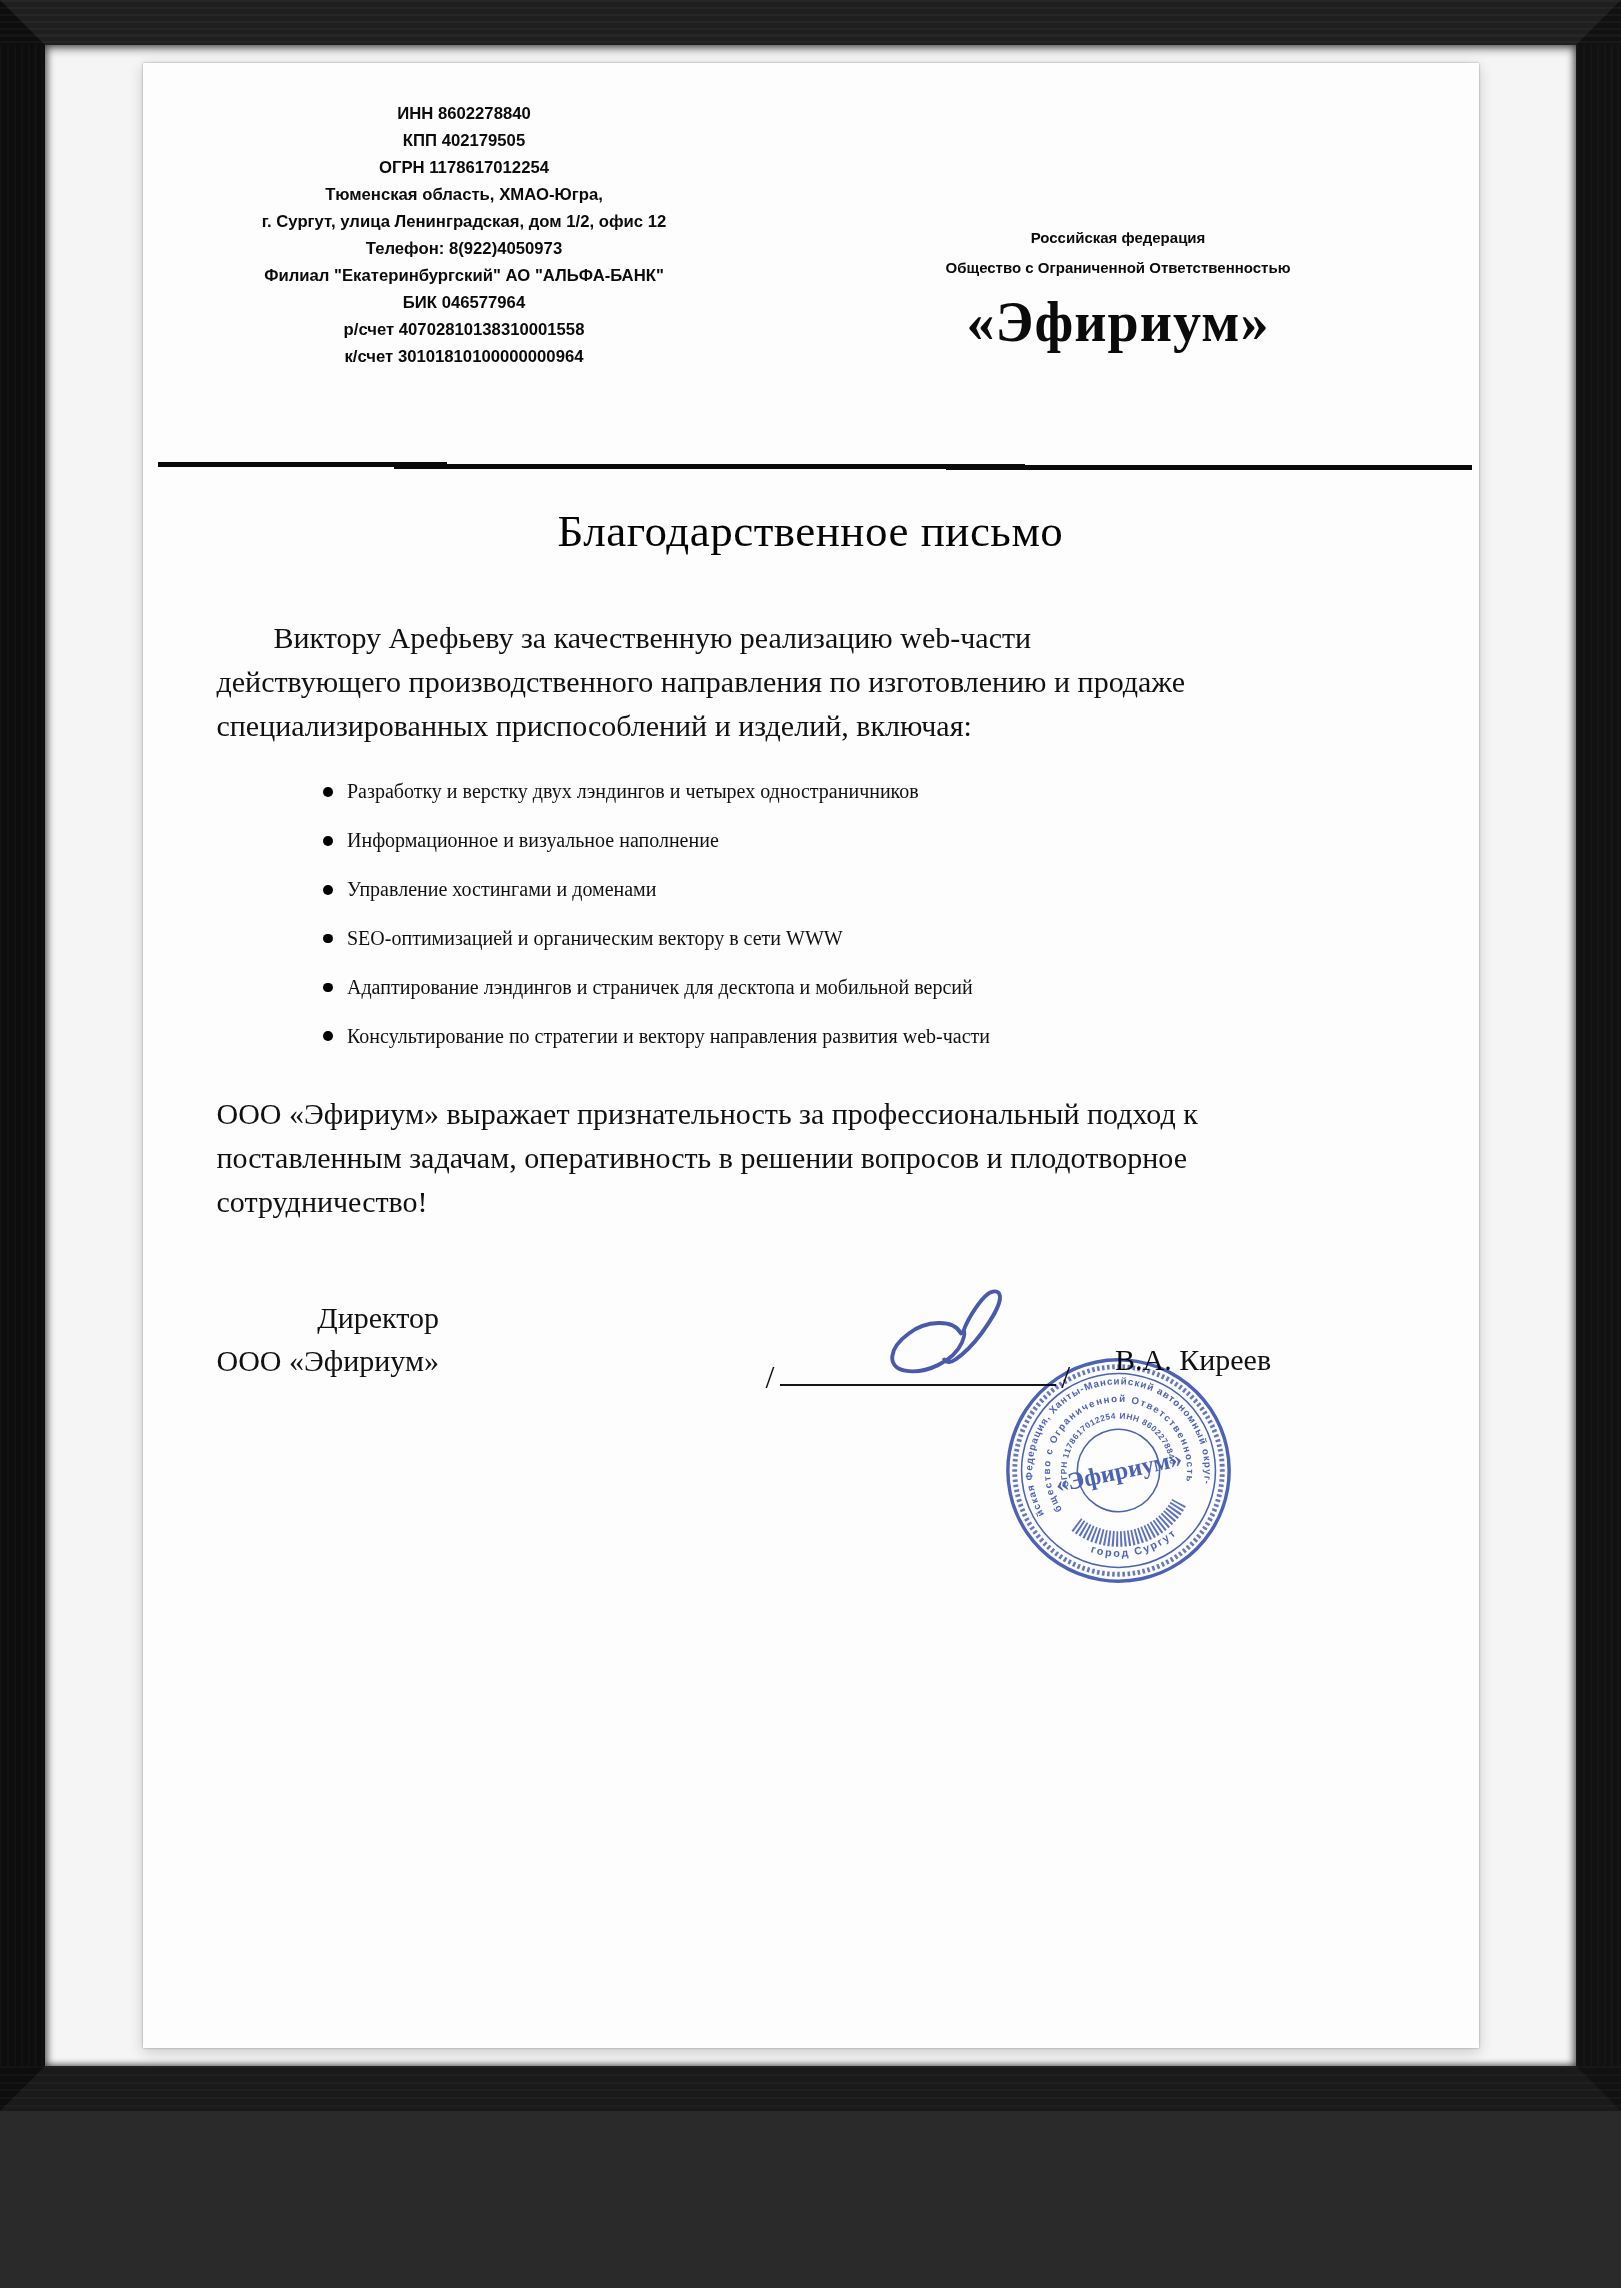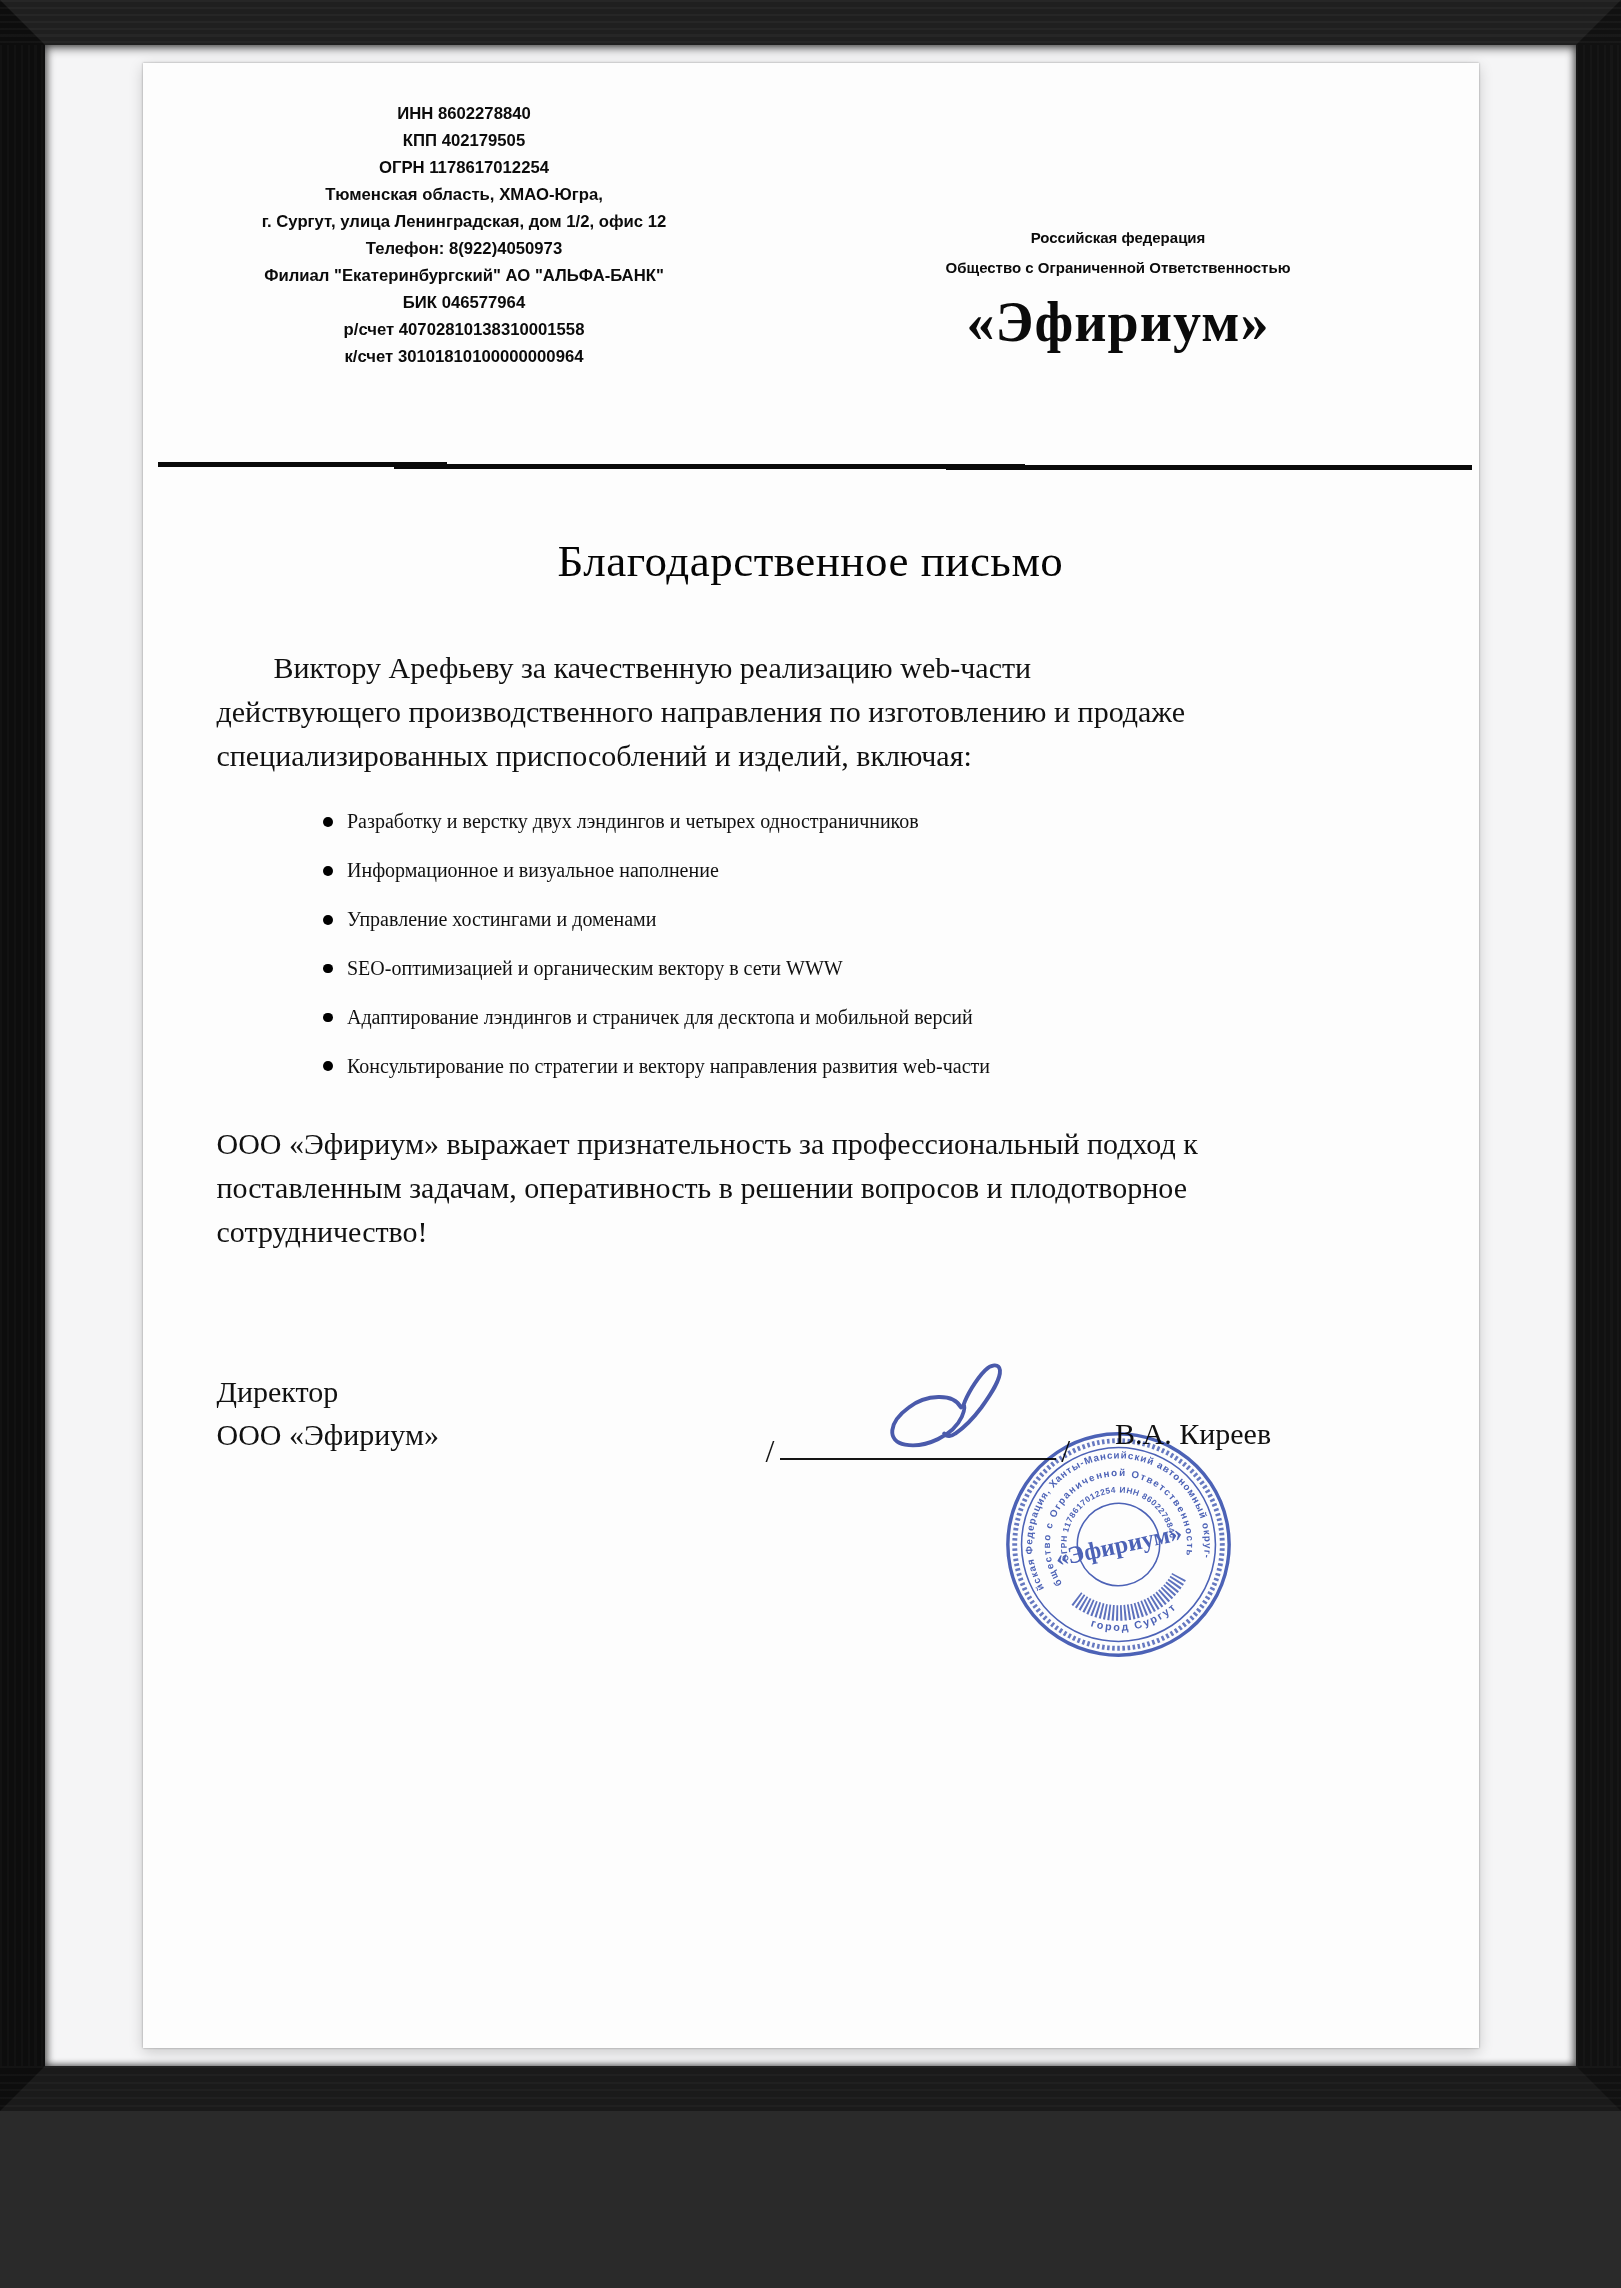--- a/index.html
+++ b/index.html
@@ -44,33 +44,33 @@
             font-size:56px;line-height:63px;margin-top:7.8px;font-weight:bold;letter-spacing:1px;}
 
   
   .divider{position:relative;height:7.8px;margin-top:90px;margin-left:-59px;margin-right:-67px;}
   .divider .seg{position:absolute;background:#0a0a0a;height:4.9px;}
   .divider .s1{left:0;top:0;width:22%;}
   .divider .s2{left:18%;top:2px;width:48%;}
   .divider .s3{right:0;top:2.9px;width:40%;}
 
   
-  h1.title{margin:61px 0 0 0;text-align:center;font-weight:normal;
+  h1.title{margin:31px 0 0 0;text-align:center;font-weight:normal;
            font-size:45px;line-height:61px;letter-spacing:0.5px;color:#050505;}
   .intro{margin:54px 0 0 0;font-size:30px;line-height:44px;
          white-space:pre-line;text-indent:57px;}
   ul.points{margin:21.6px 0 0 0;padding:0 0 0 104px;list-style:none;}
   ul.points li{position:relative;padding-left:26.5px;max-width:985px;
                font-size:20px;line-height:45px;margin-bottom:3.9px;}
   ul.points li::before{content:"";position:absolute;left:2.9px;top:17.6px;
                width:9.8px;height:9.8px;border-radius:50%;background:#000;}
   .closing{margin:33px 0 0 0;font-size:30px;line-height:44px;white-space:pre-line;}
 
   
-  .sig{position:relative;margin-top:116px;height:323px;}
+  .sig{position:relative;margin-top:72px;height:323px;text-align:right;}
   .sig-left{position:absolute;left:0;top:0;font-size:30px;line-height:43px;}
   .sig-row{position:absolute;left:549px;top:0;height:95px;
            display:flex;align-items:flex-end;}
   .slash{font-size:32px;line-height:33px;margin-bottom:-2.9px;}
   .uline{position:relative;width:276px;height:0;border-bottom:2.5px solid #151515;
          margin:0 4.9px 4.9px 5.9px;}
   .autograph{position:absolute;left:86px;bottom:3.9px;width:147px;height:93px;overflow:visible;}
   .sig-name{font-size:30px;margin-left:45px;margin-bottom:13.7px;white-space:nowrap;}
 
   .stamp{position:absolute;left:784px;top:57px;width:235px;height:235px;

